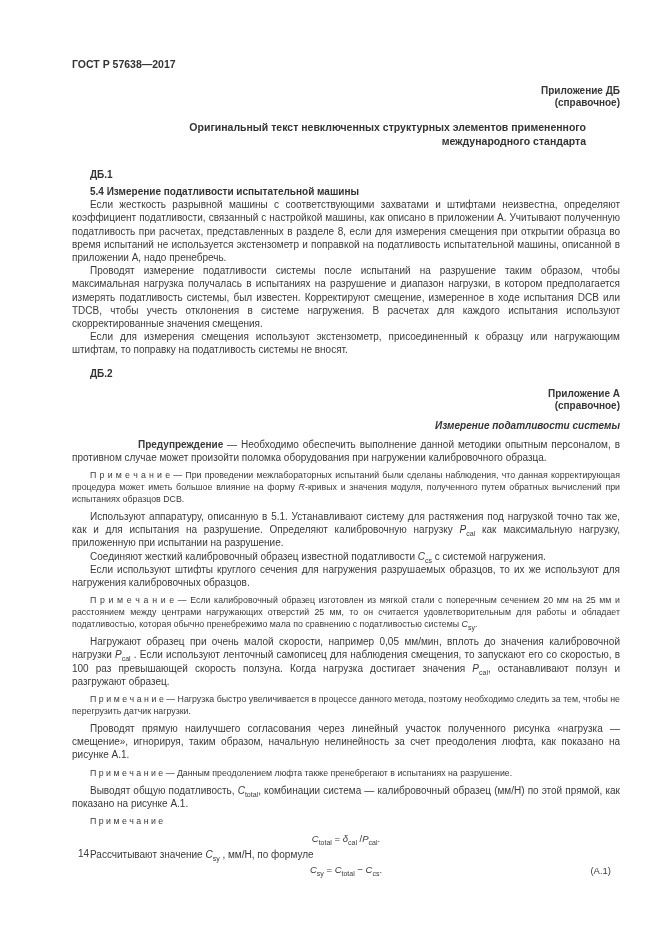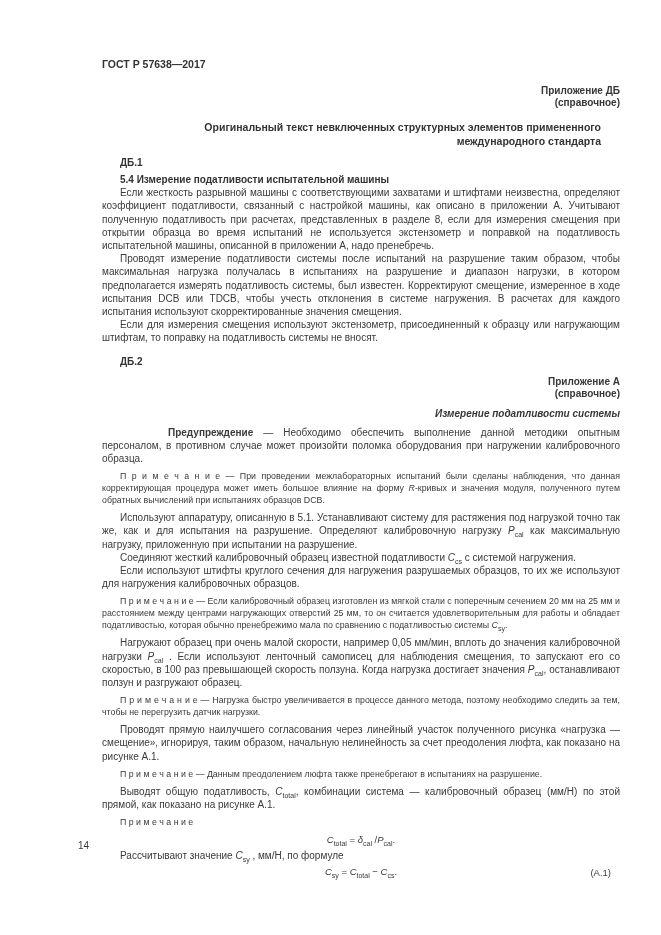--- a/index.html
+++ b/index.html
@@ -1,54 +1,54 @@
 <!DOCTYPE html>
 <html><head>
 <meta charset="utf-8">
 <style>
   html,body{margin:0;padding:0;background:#ffffff;}
   .page{
     position:relative;
     width:661px;height:935px;
     background:#ffffff;
     box-sizing:border-box;
-    padding:58px 41px 0 102px;
+    padding:58px 41px 0 72px;
     font-family:"Liberation Sans",sans-serif;
     color:#3a3a3a;
     overflow:hidden;
   }
   .doc-header{font-size:10.5px;font-weight:bold;color:#333;line-height:13px;}
   p{margin:0;}
   .center{text-align:right;font-weight:bold;font-size:10px;line-height:12px;color:#373737;}
   .mt-annex{margin-top:14px;}
   .annex-title{
     text-align:right;font-weight:bold;font-size:10.5px;line-height:13.5px;
     margin:12px auto 0;max-width:480px;color:#333;
   }
-  .clause{font-weight:bold;font-size:10px;line-height:13px;padding-left:18px;margin-top:8px;color:#333;}
+  .clause{font-weight:bold;font-size:10px;line-height:13px;padding-left:18px;margin-top:20px;color:#333;}
   .mt-clause2{margin-top:10px;}
   .subheading{font-weight:bold;font-size:10px;line-height:13.2px;padding-left:18px;margin-top:4px;color:#333;}
   .body{
     font-size:10px;line-height:13.2px;text-align:justify;text-indent:18px;
   }
   .note{
     font-size:8.8px;line-height:12px;text-align:justify;text-indent:18px;
     margin:5px 0;
   }
   .mt-sm{margin-top:6px;}
   .mt-md{margin-top:8px;}
   .annex-a-title{margin-top:8px;font-style:italic;}
   .formula{
     position:relative;text-align:center;font-size:9.5px;line-height:14px;margin:2px 0;
   }
   .formula .eqno{position:absolute;right:9px;top:1px;font-size:9.5px;}
   .rs-b{font-weight:bold;margin-left:48px;}
   .rs-i{font-style:italic;}
   sub{font-size:7px;line-height:0;}
-  .page-number{position:absolute;left:78px;bottom:84px;font-size:10px;color:#3a3a3a;}
+  .page-number{position:absolute;left:78px;bottom:76px;font-size:10px;color:#3a3a3a;}
 </style>
 </head>
 <body>
 
 <div class="page">
 
   <div class="doc-header">ГОСТ Р 57638—2017</div>
 
   <p class="center mt-annex">Приложение ДБ</p>
   <p class="center">(справочное)</p>

